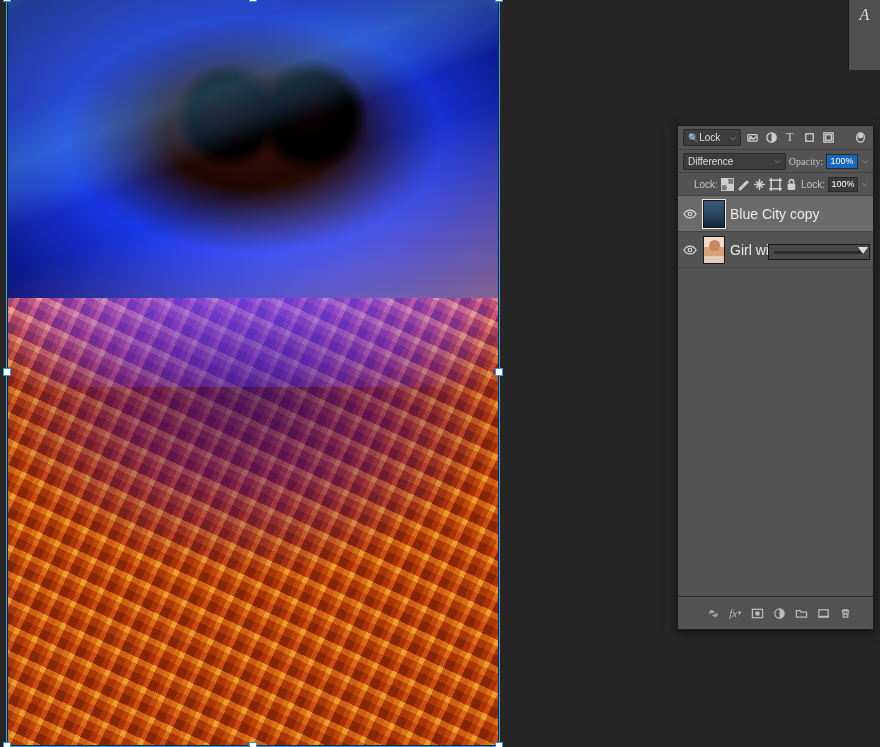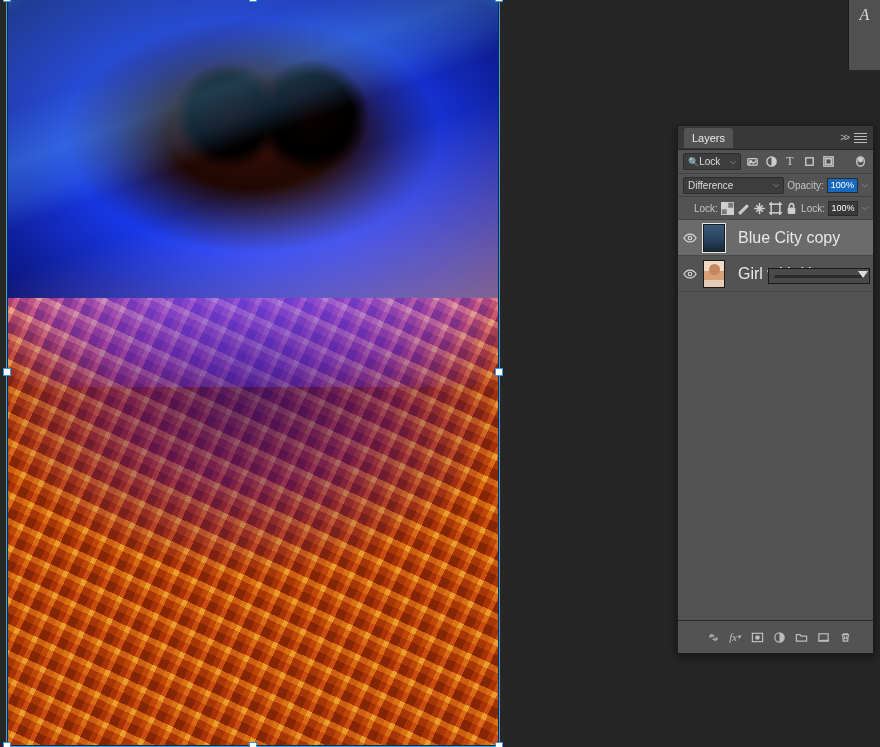--- a/index.html
+++ b/index.html
@@ -168,21 +168,21 @@
     border:1px solid #1a1a1a;
     background:#888;
     flex-shrink:0;
     position:relative;
     overflow:hidden;
   }
   .layer.selected .thumb{outline:1.5px solid #e8e8e8;outline-offset:0;}
   .thumb.city{background:linear-gradient(#3a5a7a 0%,#27415c 60%,#132838 100%);}
   .thumb.girl{background:linear-gradient(#f0dbc8 0 40%,#d8a079 40% 75%,#e5ccb6 75%);}
   .thumb.girl::after{content:"";position:absolute;left:5px;top:3px;width:11px;height:11px;border-radius:50%;background:#c68660;}
-  .layer-name{color:#e8e8e8;font-size:16px;flex:1;white-space:nowrap;overflow:hidden;text-overflow:ellipsis;margin-left:8px;}
+  .layer-name{color:#e8e8e8;font-size:14px;flex:1;white-space:nowrap;overflow:hidden;text-overflow:ellipsis;}
   .lock-ind{width:12px;text-align:center;}
   .lock-ind svg{width:10px;height:10px;fill:#cacaca;}
 
   .layer-spacer{height:150px;}
 
   .panel-footer{
     height:26px;
     border-top:1px solid #2c2c2c;
     background:#535353;
     display:flex; align-items:center;
@@ -234,31 +234,20 @@
   <div class="handle h-bm"></div>
   <div class="handle h-br"></div>
 </div>
 
 <div class="right-strip">
   <div class="strip-btn">A</div>
 </div>
 
 <div class="panel">
 
-  <div class="panel-header">
-    <div class="panel-tab">Layers</div>
-    <div class="spacer"></div>
-    <div class="collapse-icon">&gt;&gt;</div>
-    <div class="menu-icon">
-      <span></span>
-        <span></span>
-        <span></span>
-        <span></span>
-    </div>
-  </div>
 
   <div class="filter-row">
     <div class="select-box kind">
       <span style="font-size:9px;">🔍</span>
       <span>Lock</span>
       <span class="chev">⌵</span>
     </div>
     <div class="ico">
       <svg viewBox="0 0 14 14">
           <rect x="2" y="4" width="10" height="7" rx="1"></rect>
@@ -290,21 +279,21 @@
           <circle cx="7" cy="5" r="2" fill="#cfcfcf"></circle>
         </svg>
     </div>
   </div>
 
   <div class="blend-row">
     <div class="select-box blend">
       <span>Difference</span>
       <span class="chev">⌵</span>
     </div>
-    <span class="label-sm" style="margin-left:auto;">Opacity:</span>
+    <span class="label-sm" style="margin-left:auto;font-family:Liberation Serif, serif;">Opacity:</span>
     <div class="pct-box sel">100%</div>
     <span class="chev-sm">⌵</span>
   </div>
 
   <div class="lock-row" style="position:relative;padding-left:16px;">
     <span class="label-sm">Lock:</span>
     <div class="ico">
       <svg viewBox="0 0 12 12">
           <rect x="0" y="0" width="6" height="6" fill="#cfcfcf"></rect>
           <rect x="6" y="6" width="6" height="6" fill="#cfcfcf"></rect>

